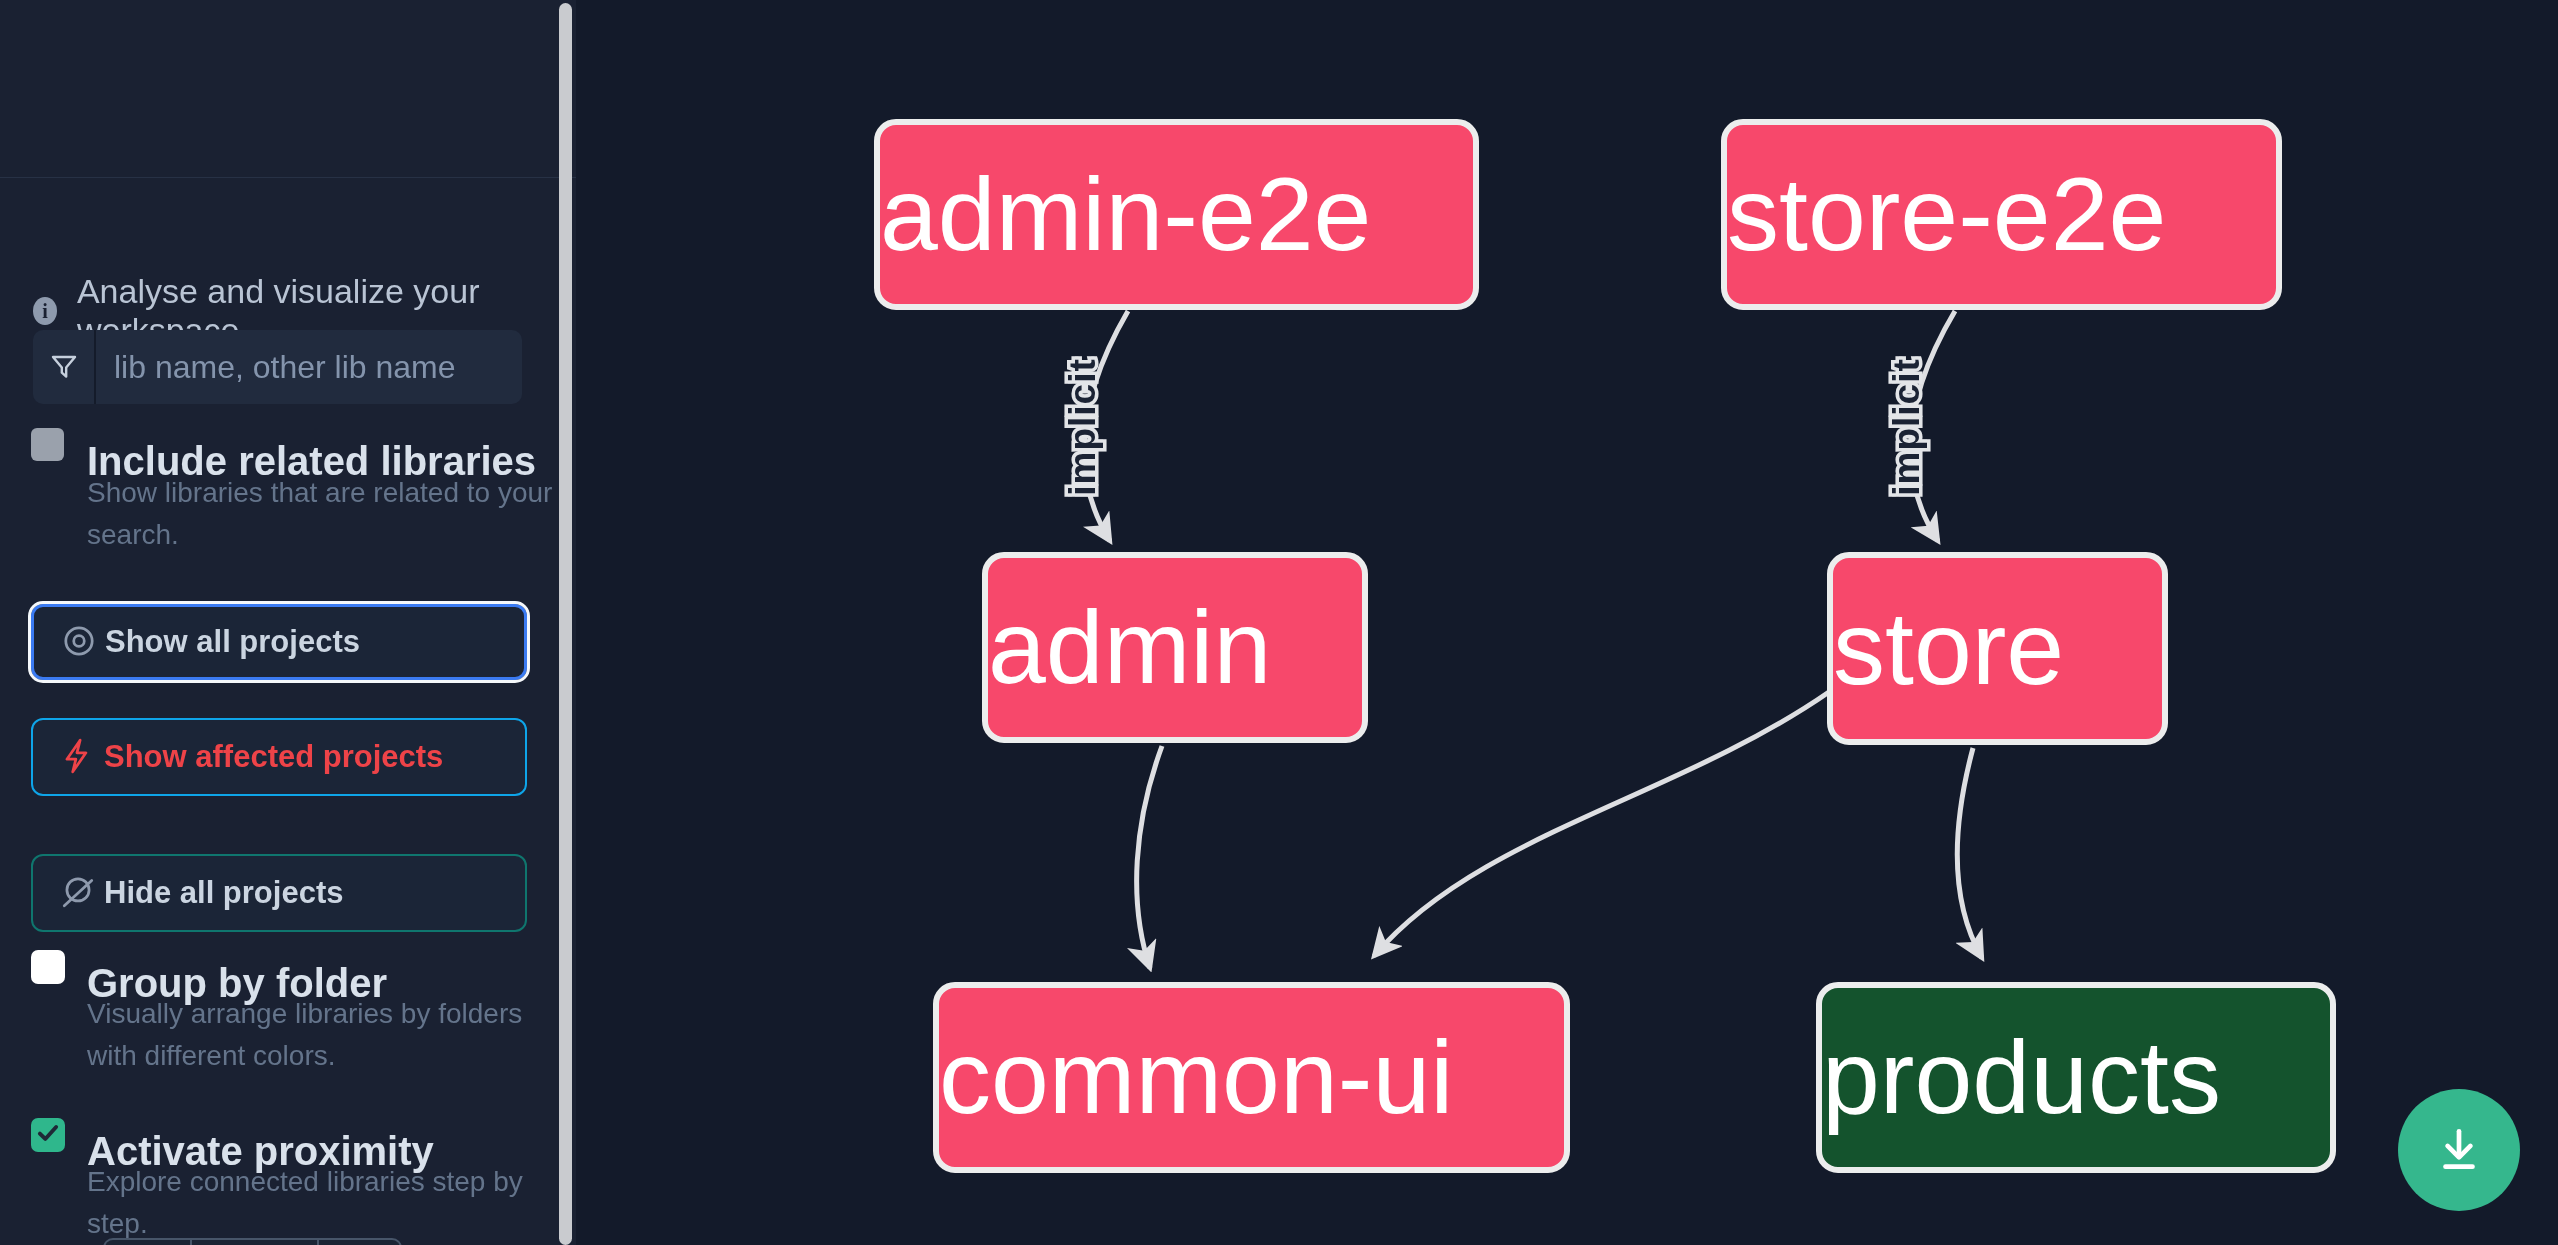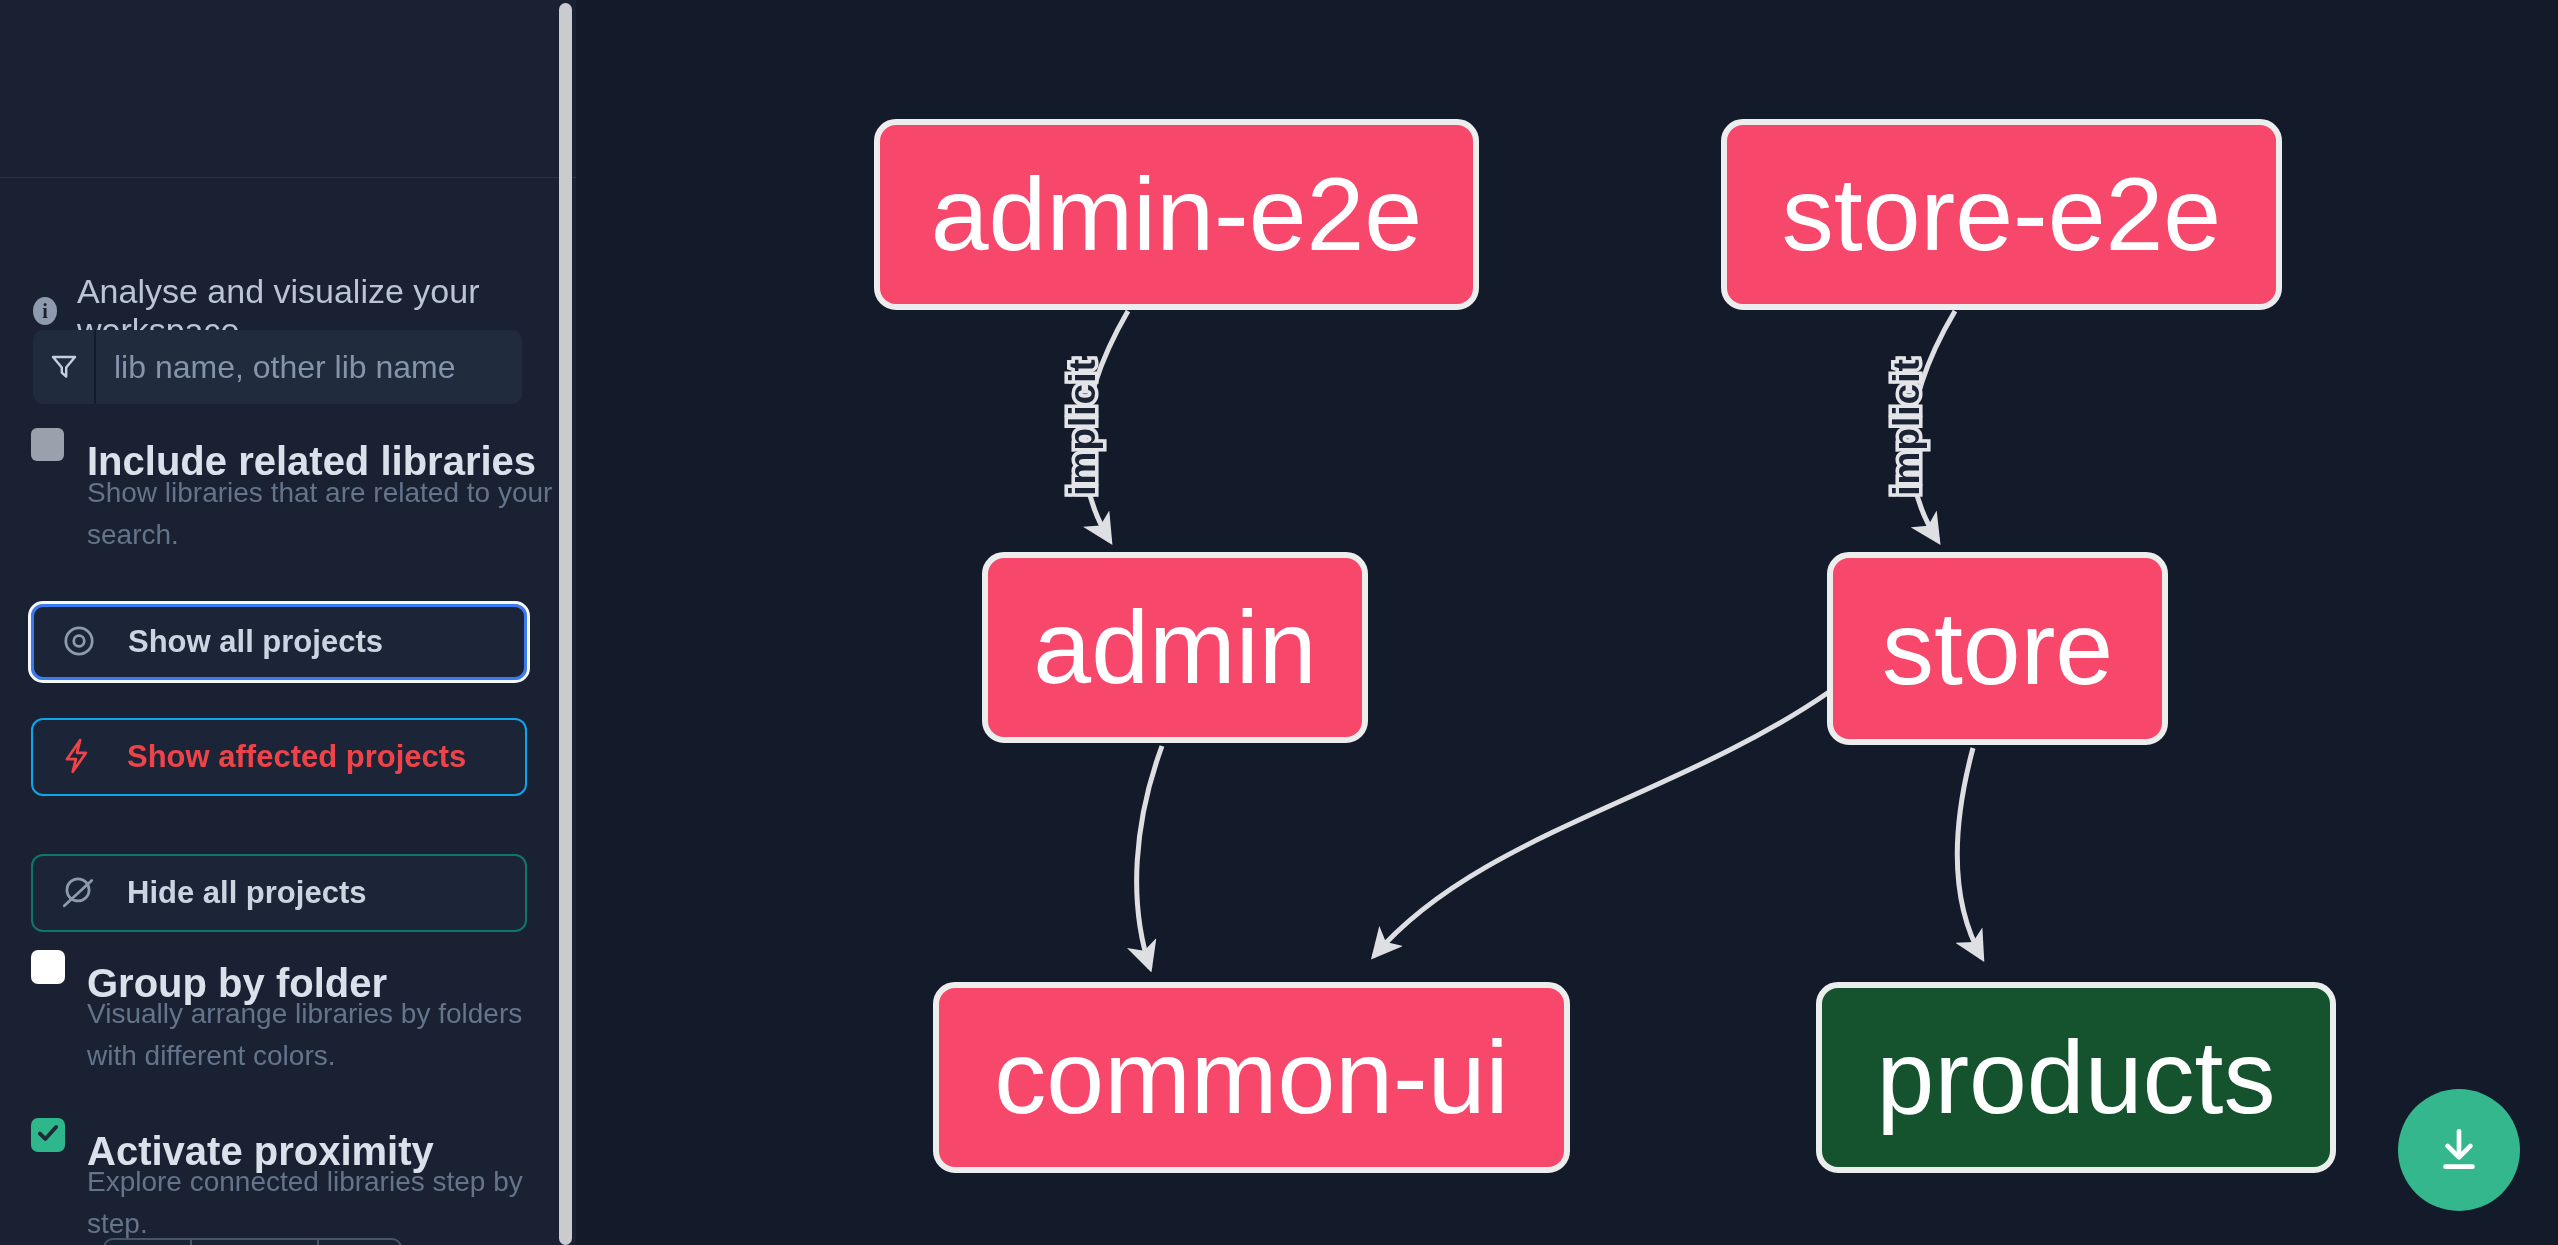--- a/index.html
+++ b/index.html
@@ -16,21 +16,21 @@
     transform:translate(-50%,-50%) rotate(-90deg);
     font-size:37px; font-weight:700; letter-spacing:1px;
     color:#1b2334;
     -webkit-text-stroke:7px #e3e5e8; paint-order:stroke fill;
     text-shadow: 3px 0 0 #e3e5e8, -3px 0 0 #e3e5e8, 0 3px 0 #e3e5e8, 0 -3px 0 #e3e5e8,
                  2px 2px 0 #e3e5e8, -2px 2px 0 #e3e5e8, 2px -2px 0 #e3e5e8, -2px -2px 0 #e3e5e8;
     white-space:nowrap;
   }
   .node {
     position:absolute; z-index:3;
-    display:flex; align-items:center; justify-content:center;
+    display:flex; align-items:center; justify-content:flex-start;
     border:6px solid #eceded; border-radius:22px;
     color:#ffffff; font-size:104px; font-weight:400; letter-spacing:0px;
     white-space:nowrap;
   }
   .node.affected { background:#f7486b; }
   .node.normal   { background:#14532d; }
   .node-admin-e2e { left:874px;  top:119px; width:605px; height:191px; }
   .node-store-e2e { left:1721px; top:119px; width:561px; height:191px; }
   .node-admin     { left:982px;  top:552px; width:386px; height:191px; }
   .node-store     { left:1827px; top:552px; width:341px; height:193px; }
@@ -84,21 +84,21 @@
   .check-row { position:absolute; left:31px; }
   .checkbox { position:absolute; left:0; top:0; width:33px; height:33px; border-radius:6px; cursor:pointer; }
   .checkbox.disabled-gray { background:#9aa1ac; }
   .checkbox.unchecked-white { background:#ffffff; }
   .checkbox.checked-green { background:#2fb78c; display:flex; align-items:center; justify-content:center; }
   .check-label { position:absolute; left:56px; top:11px; font-size:40px; font-weight:700; color:#d9e1eb; white-space:nowrap; }
   .check-desc { position:absolute; left:56px; font-size:28px; line-height:42px; color:#64748b; width:475px; }
 
   .sb-btn {
     position:absolute; left:31px; width:496px; height:76px; border-radius:12px;
-    background:#1b2537; display:flex; align-items:center; padding-left:26px; gap:30px;
+    background:#1b2537; display:flex; align-items:center; padding-left:26px; gap:7px;
     cursor:pointer; font-family:"Liberation Sans", sans-serif;
   }
   .sb-btn .sb-btn-label { font-size:31px; font-weight:700; color:#cbd5e1; }
   .btn-show-all { top:604px; border:3px solid #3b7bf2; outline:3px solid #f5f8fb; }
   .btn-affected { top:718px; height:78px; border:2px solid #0ea5e9; }
   .btn-affected .sb-btn-label { color:#ee4348; }
   .btn-hide { top:854px; height:78px; border:2px solid #0f766e; }
 
   .segmented {
     position:absolute; left:103px; top:1238px; width:299px; height:18px;

